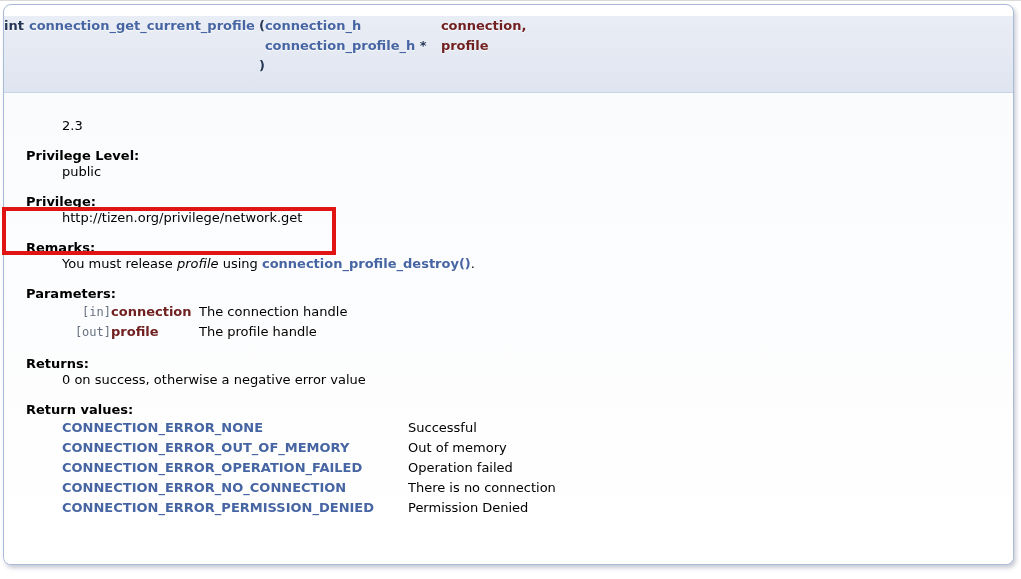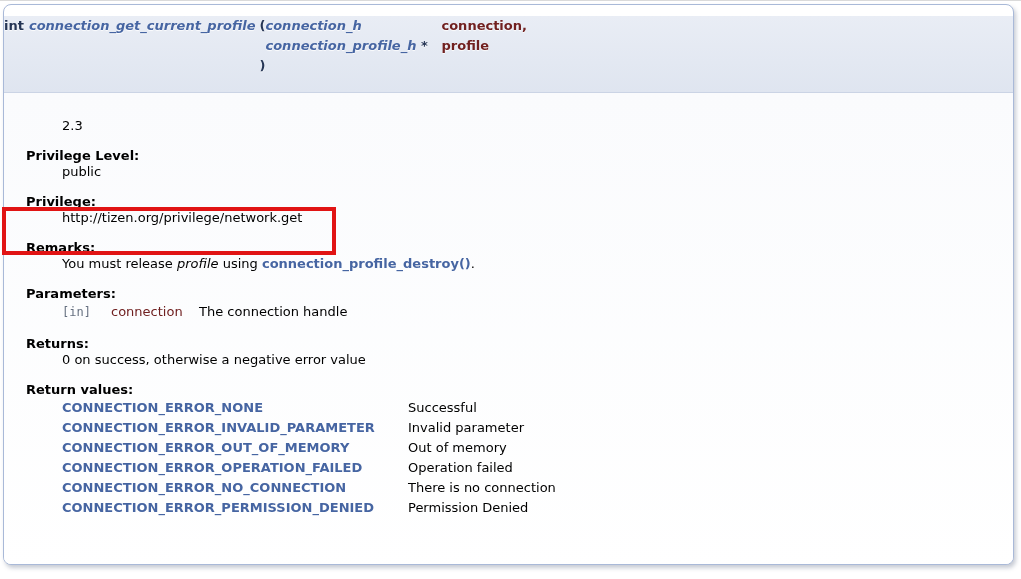--- a/index.html
+++ b/index.html
@@ -25,44 +25,44 @@
     border-bottom:1px solid #CBD4E5;
     color:#253555; font-weight:bold; font-size:13px;
     text-shadow:0 1px 1px rgba(255,255,255,0.9);
   }
   table.proto-table { border-collapse:collapse; margin-top:11px; }
   table.proto-table td { padding:0; line-height:20px; vertical-align:top; white-space:nowrap; }
   td.memname-cell { padding-left:9px; }
   td.paramtype-cell { min-width:176px; padding-left:6px; }
   td.paramname-cell { padding-left:2px; }
   td.close-cell { text-align:right; padding-right:3px; }
-  .proto-link { color:#4665A2; text-decoration:none; font-weight:bold;font-style:italic; }
+  .proto-link { color:#4665A2; text-decoration:none; font-weight:bold; }
   .kw { margin-right:5px; }
   .paren { margin-left:4px; }
   .pname { color:#702020; }
   
   .memdoc {
     height:484px; padding:11px 10px 3px 10px;
     background:linear-gradient(to bottom,#FAFBFD,#FFFFFF);
     font-size:13px; line-height:16px; color:#000;
   }
   .brief { margin:1px 0 4px 0; }
   .memdoc dl { margin:14px 0 0 12px; }
   .memdoc dt { font-weight:bold; }
   .memdoc dd { margin:0 0 0 36px; }
   .doc-link { color:#4665A2; text-decoration:none; font-weight:bold; }
   em.param-ref { font-style:italic; }
   
   table.params { border-collapse:collapse; }
   table.params td { line-height:20px; padding:0; vertical-align:top; }
   td.paramdir {
     font-family:"DejaVu Sans Mono","Liberation Mono",monospace;
-    font-size:12px; color:#667080; padding-left:9px; width:49px;
+    font-size:12px; color:#667080; padding-left:9px; width:49px;text-align:right;
   }
-  td.parname { color:#702020; font-weight:normal; padding-left:8px; padding-right:8px; width:88px; }
+  td.parname { color:#702020; font-weight:bold; padding-left:8px; padding-right:8px; width:88px; }
   td.pardesc { padding-left:0; }
   
   table.retvals { border-collapse:collapse; }
   table.retvals td { line-height:20px; padding:0; vertical-align:top; }
   td.retname { padding-left:9px; width:346px; }
   td.retdesc { padding-left:0; }
   
   .highlight-box {
     position:absolute; left:2px; top:207px; width:334px; height:48px;
     border:4px solid #E11414; background:transparent; z-index:5;
@@ -134,42 +134,43 @@
       <dl>
         <dt>Parameters:</dt>
         <dd>
           <table class="params">
             <tbody>
                 <tr>
               <td class="paramdir">[in]</td>
               <td class="parname">connection</td>
               <td class="pardesc">The connection handle</td>
             </tr>
+            <tr>
+              <td class="paramdir">[out]</td>
+              <td class="parname">profile</td>
+              <td class="pardesc">The profile handle</td>
+            </tr>
           </tbody>
             </table>
         </dd>
       </dl>
 
       <dl>
         <dt>Returns:</dt>
         <dd>0 on success, otherwise a negative error value</dd>
       </dl>
 
       <dl>
         <dt>Return values:</dt>
         <dd>
           <table class="retvals">
             <tbody>
                 <tr>
               <td class="retname"><a class="doc-link" href="#">CONNECTION_ERROR_NONE</a></td>
               <td class="retdesc">Successful</td>
-            </tr>
-            <tr>
-              <td class="retname"><a class="doc-link" href="#">CONNECTION_ERROR_INVALID_PARAMETER</a></td>
-              <td class="retdesc">Invalid parameter</td>
             </tr>
             <tr>
               <td class="retname"><a class="doc-link" href="#">CONNECTION_ERROR_OUT_OF_MEMORY</a></td>
               <td class="retdesc">Out of memory</td>
             </tr>
             <tr>
               <td class="retname"><a class="doc-link" href="#">CONNECTION_ERROR_OPERATION_FAILED</a></td>
               <td class="retdesc">Operation failed</td>
             </tr>
             <tr>

